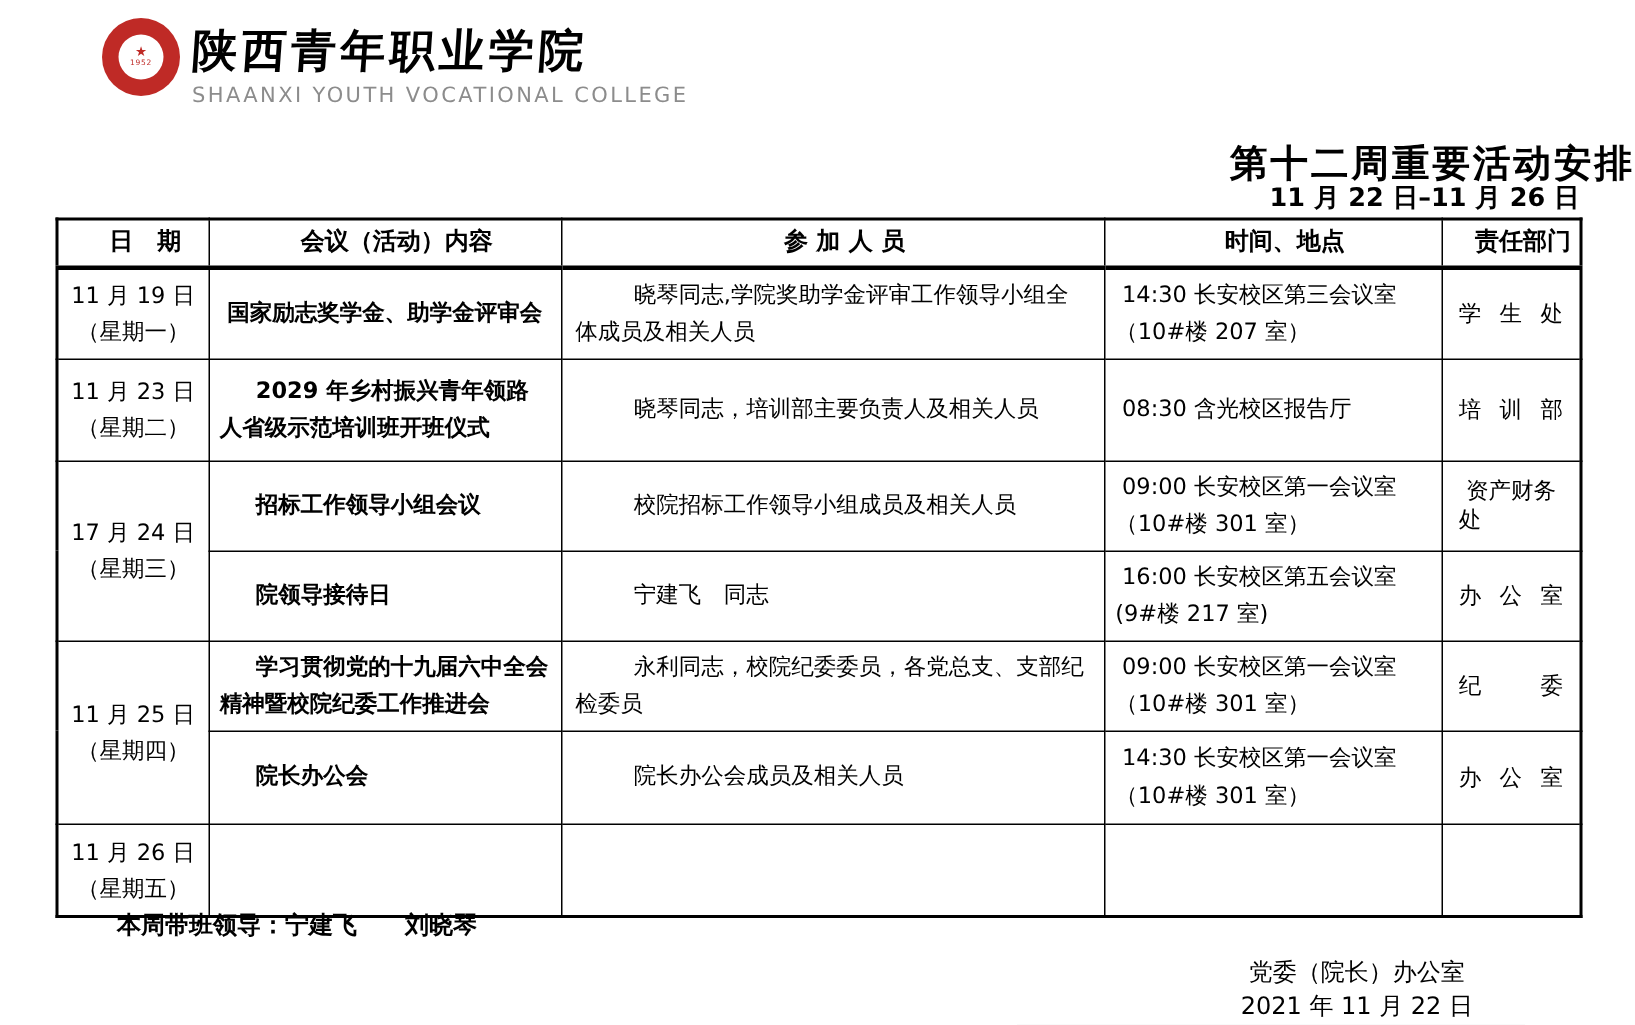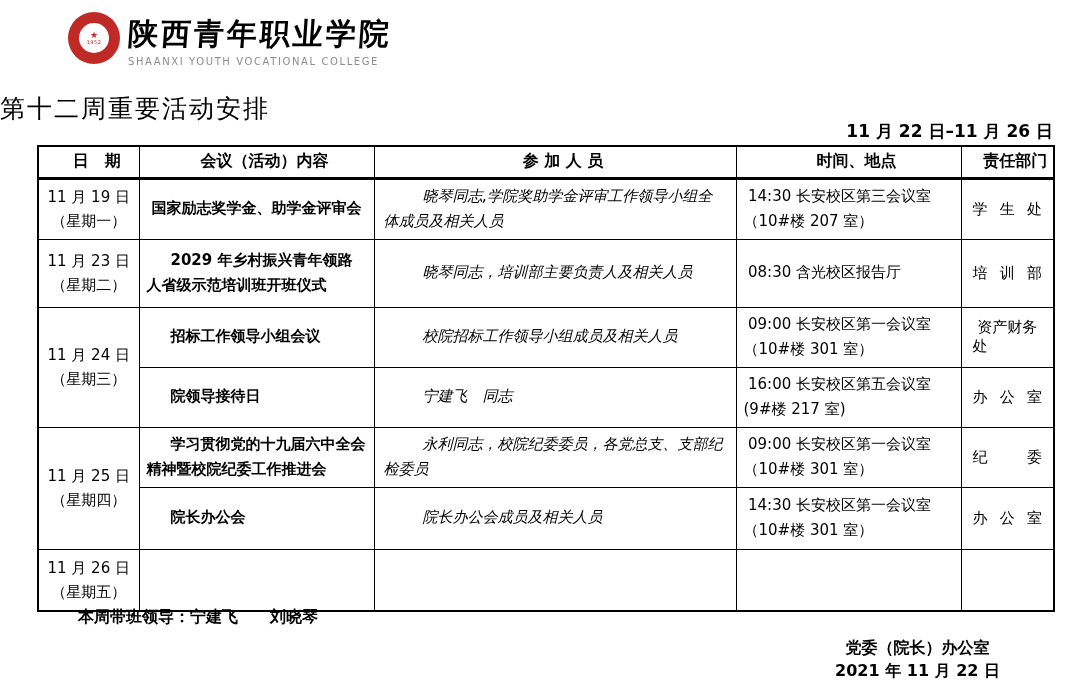--- a/index.html
+++ b/index.html
@@ -20,51 +20,51 @@
     color:#bf2a26; text-align:center; line-height:1;
   }
   .seal-star { font-size:9px; }
   .seal-year { font-size:5px; letter-spacing:0.5px; }
   .brand-text { margin-left:8px; padding-top:2px; }
   .college-zh {
     font-size:30px; font-weight:bold; letter-spacing:3px;
     font-family:"DejaVu Serif", serif; transform:skewX(-4deg); white-space:nowrap;
   }
   .college-en {
-    font-size:10px; color:#8c8c8c; letter-spacing:1.6px; margin-top:1px; white-space:nowrap;
+    font-size:14px; color:#8c8c8c; letter-spacing:1.6px; margin-top:1px; white-space:nowrap;
   }
   .semester { position:absolute; top:60px; left:78px; font-size:16px; font-weight:bold; }
   
   .doc-title {
-    position:absolute; top:92px; left:0; width:100%; text-align:left;
-    font-size:25px; font-weight:normal; letter-spacing:2px;
+    position:absolute; top:92px; left:0; width:100%; text-align:right;
+    font-size:25px; font-weight:bold; letter-spacing:2px;
   }
   .date-range { position:absolute; top:120px; right:37px; font-size:17px; font-weight:bold; }
   
   table.schedule {
     position:absolute; top:145px; left:37px; width:1016px;
     border-collapse:collapse; table-layout:fixed; border:2px solid #000;
   }
   .schedule th, .schedule td { border:1.5px solid #000; font-size:15px; vertical-align:middle; }
   .schedule th {
     font-weight:bold; font-size:16px; text-align:center; height:32px;
     border-bottom:3px solid #000;
     padding-left:16px;
   }
   .c-date { text-align:center; white-space:pre-line; line-height:1.6; }
   .c-content { font-weight:bold; text-align:left; padding:4px 7px; text-indent:1.6em; line-height:1.7; }
   .c-content.center { text-align:center; text-indent:0; }
-  .c-part { padding:4px 9px; text-indent:2.6em; line-height:1.7;font-style:italic; }
+  .c-part { padding:4px 9px; text-indent:2.6em; line-height:1.7; }
   .c-time { padding:4px 7px; text-indent:0.3em; line-height:1.7; }
   .c-dept { padding:0 11px; text-align:center; text-align-last:justify; }
   
   .duty { position:absolute; top:607px; left:78px; font-size:16px; font-weight:bold; }
   .sign {
-    position:absolute; top:636px; right:90px; text-align:center;
-    font-size:16px; font-weight:bold; line-height:1.45;
+    position:absolute; top:636px; right:108px; text-align:center;
+    font-size:16px; font-weight:normal; line-height:1.45;
   }
 </style>
 </head>
 <body>
 
 <div class="page">
 
   <div class="brand">
     <div class="seal">
       <div class="seal-inner">
@@ -112,21 +112,21 @@
     <tr style="height:68px">
       <td class="c-date">11 月 23 日
 （星期二）</td>
       <td class="c-content">2029 年乡村振兴青年领路人省级示范培训班开班仪式</td>
       <td class="c-part">晓琴同志，培训部主要负责人及相关人员</td>
       <td class="c-time">08:30 含光校区报告厅</td>
       <td class="c-dept">培 训 部</td>
     </tr>
 
     <tr style="height:57px">
-      <td class="c-date" rowspan="2">11 月 24 日
+      <td class="c-date" rowspan="2">17 月 24 日
 （星期三）</td>
       <td class="c-content">招标工作领导小组会议</td>
       <td class="c-part">校院招标工作领导小组成员及相关人员</td>
       <td class="c-time">09:00 长安校区第一会议室（10#楼 301 室）</td>
       <td class="c-dept">资产财务处</td>
     </tr>
 
     <tr style="height:57px">
       <td class="c-content">院领导接待日</td>
       <td class="c-part">宁建飞　同志</td>

